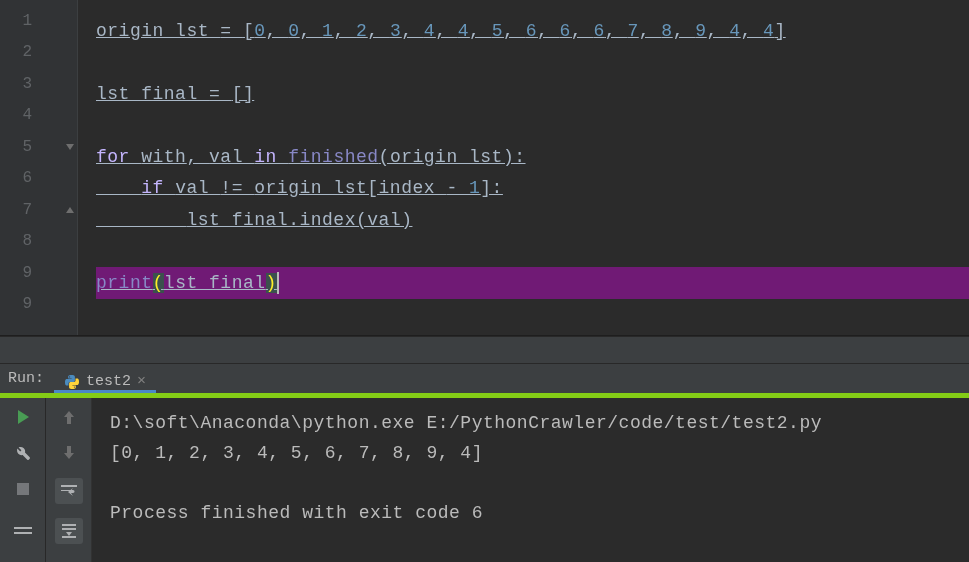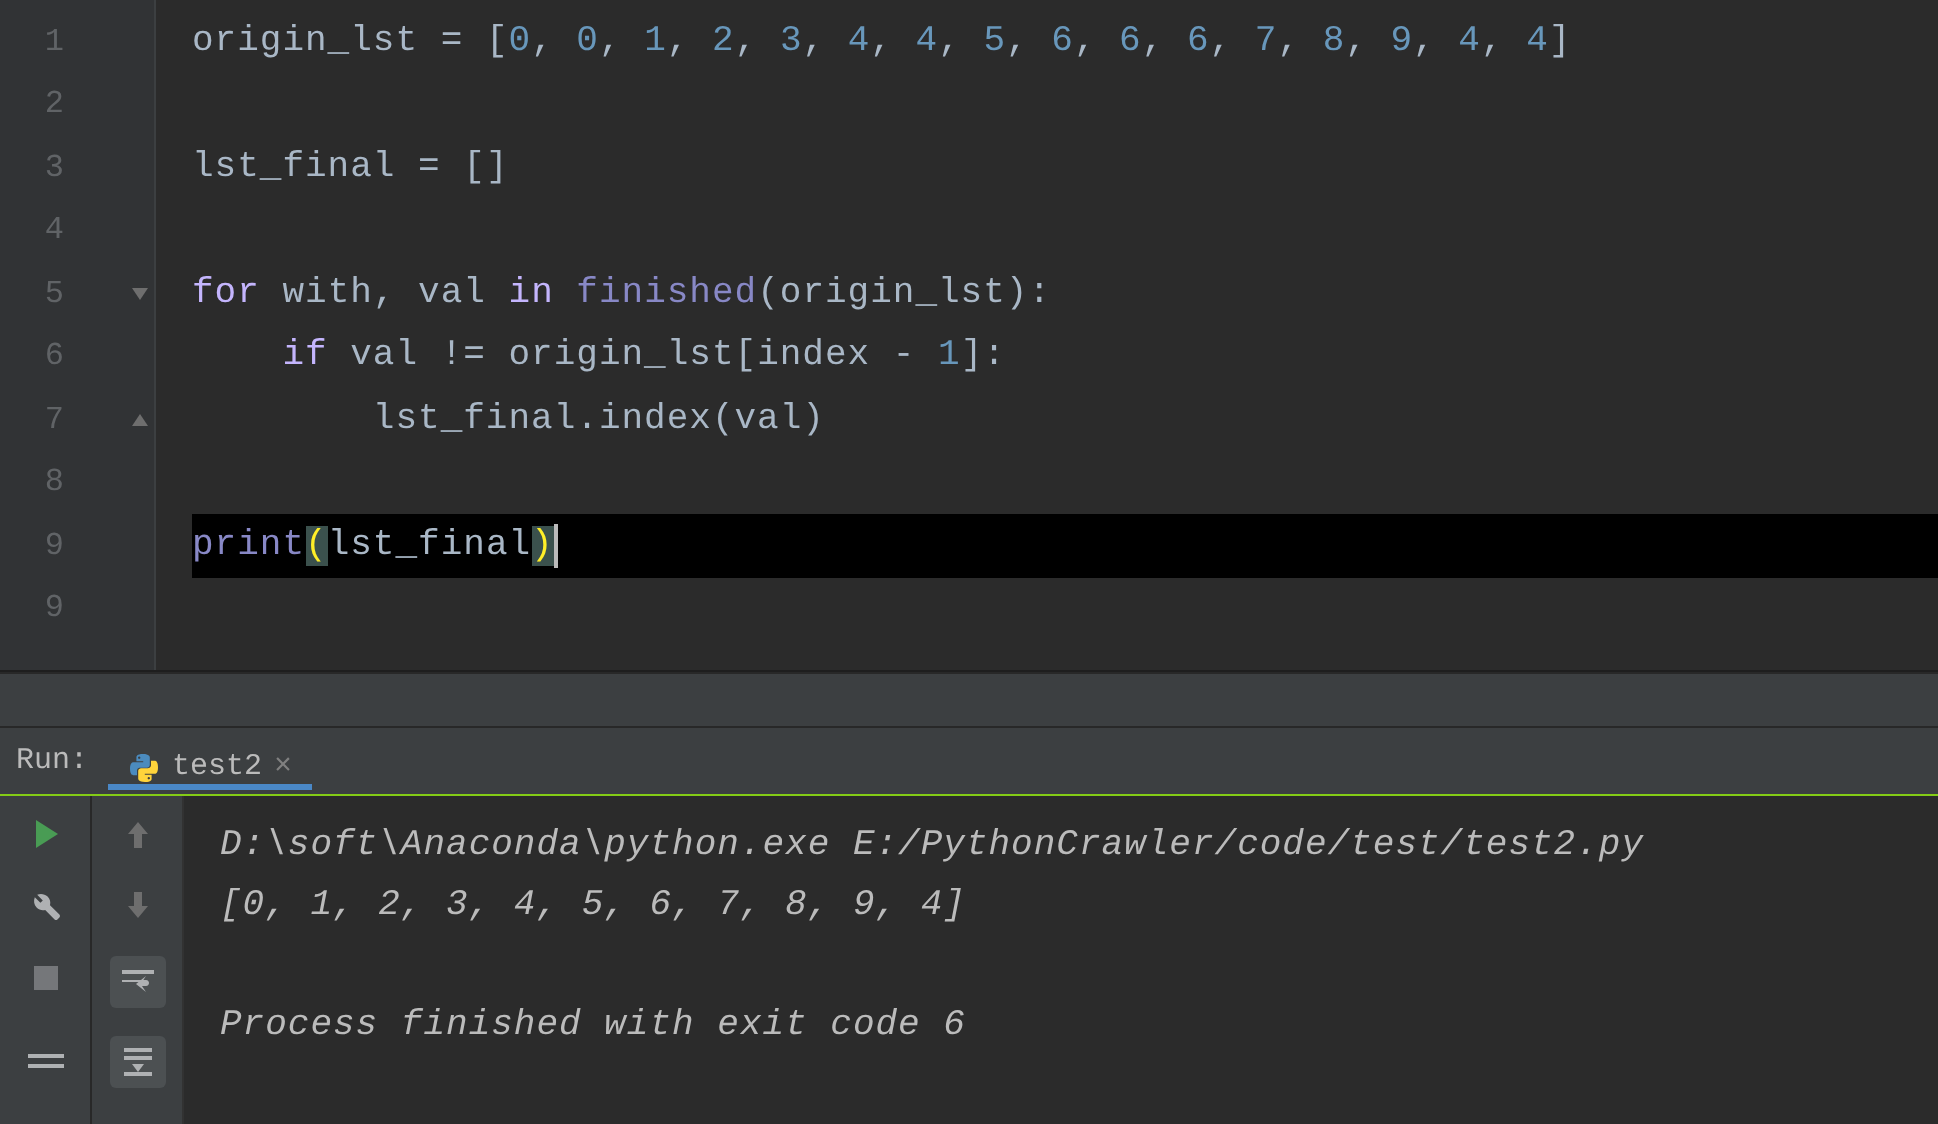--- a/index.html
+++ b/index.html
@@ -44,58 +44,59 @@
     .fold-marker {
       position: absolute;
       right: 2px;
       width: 10px;
       height: 10px;
       color: #606366;
       font-size: 10px;
     }
     .code-area {
       flex: 1;
-      padding-top: 5px;
+      padding-top: 15px;
       padding-left: 18px;
+      text-decoration: underline;
     }
     .code-line {
       height: 31.5px;
       display: flex;
       align-items: center;
       font-size: 18px;
       white-space: pre;
       letter-spacing: 0.5px;
     }
     .tk-var { color: #a9b7c6; }
     .tk-op { color: #a9b7c6; }
     .tk-punct { color: #a9b7c6; }
     .tk-num { color: #6897bb; }
     .tk-keyword { color: #c4b5fd; }
     .tk-builtin { color: #8888c6; }
     .tk-bracket-hl { background: #3b514d; color: #ffef28; }
-    .cursor-pos { background: #000000; }
+    .cursor-pos { background: #701a75; }
     .caret {
       display: inline-block;
       width: 2px;
       height: 22px;
       background: #bbbbbb;
       vertical-align: middle;
     }
     .divider-h {
       height: 28px;
       background: #3c3f41;
       border-top: 1px solid #282828;
       border-bottom: 1px solid #282828;
     }
     .run-header-row {
       display: flex;
       align-items: center;
       height: 34px;
       background: #3c3f41;
-      border-bottom: 1px solid #84cc16;
+      border-bottom: 5px solid #84cc16;
     }
     .run-label {
       color: #bbbbbb;
       font-size: 15px;
       padding-left: 8px;
       padding-right: 10px;
     }
     .run-tab {
       display: flex;
       align-items: flex-end;
@@ -107,21 +108,20 @@
     }
     .python-icon {
       width: 16px;
       height: 16px;
     }
     .tab-name { color: #bbbbbb; font-size: 15px; }
     .tab-close { color: #808080; font-size: 15px; cursor: pointer; }
     .run-body {
       display: flex;
       flex: 1;
-      font-style: italic;
     }
     .run-sidebar {
       width: 46px;
       background: #3c3f41;
       border-right: 1px solid #282828;
       display: flex;
       flex-direction: column;
       align-items: center;
       padding-top: 8px;
       gap: 14px;

